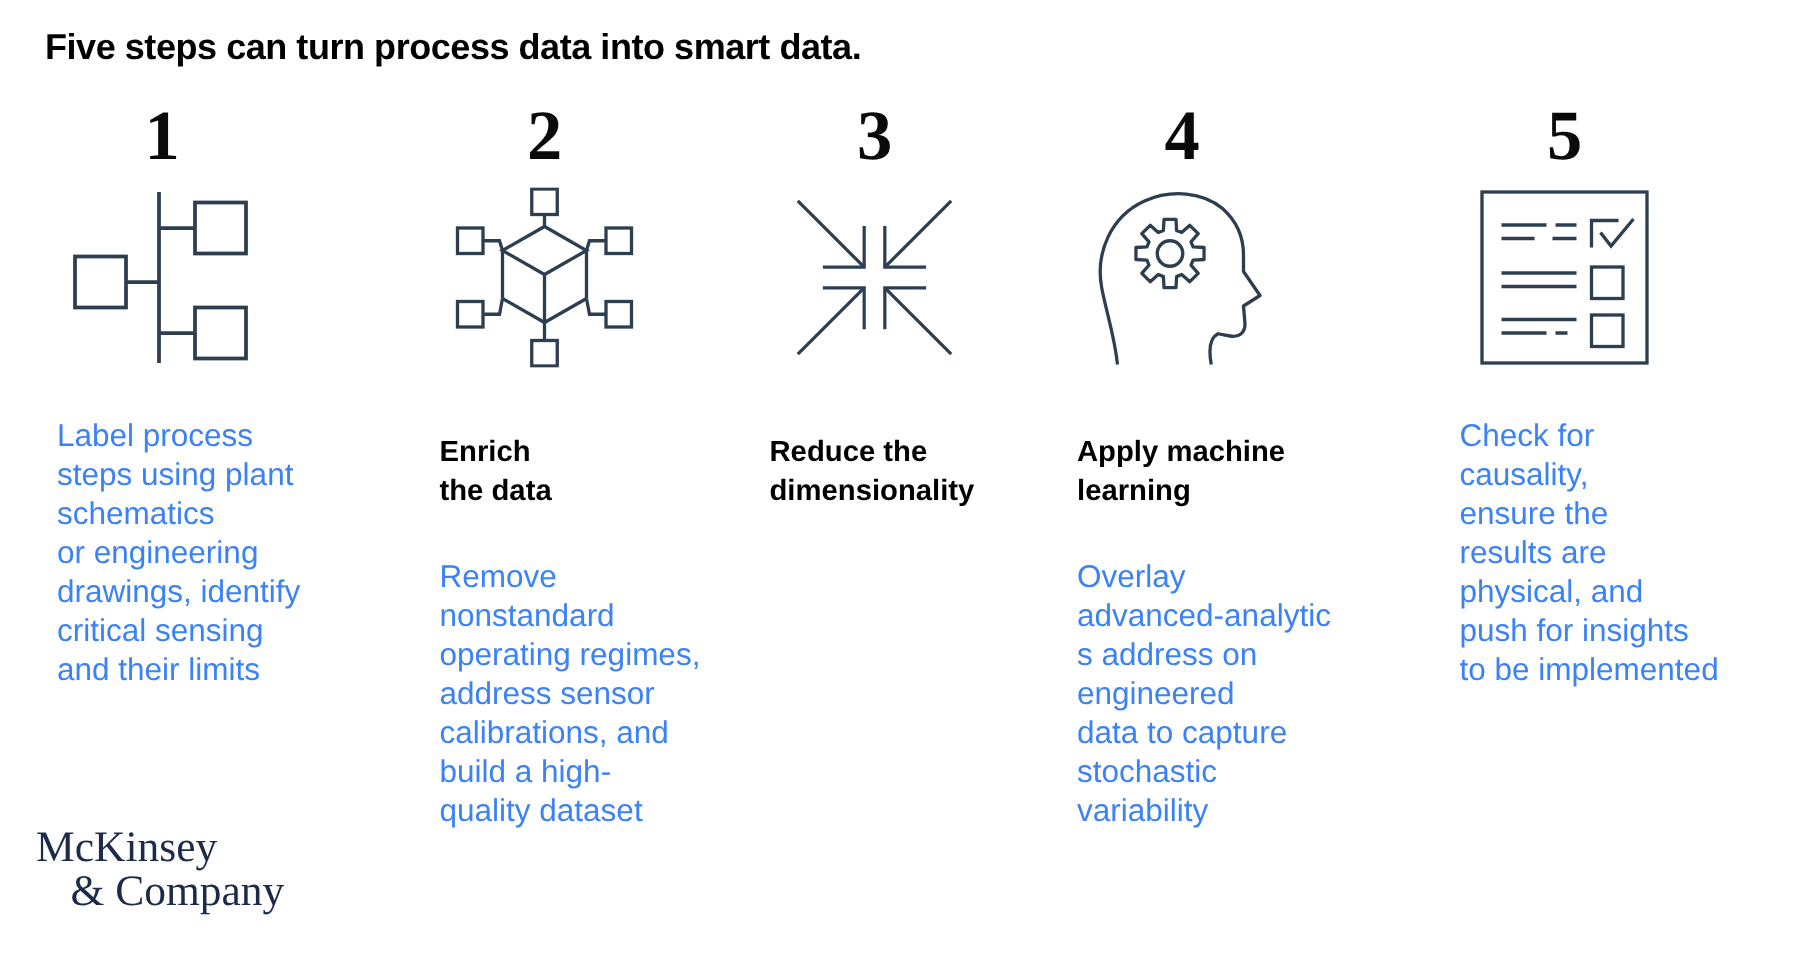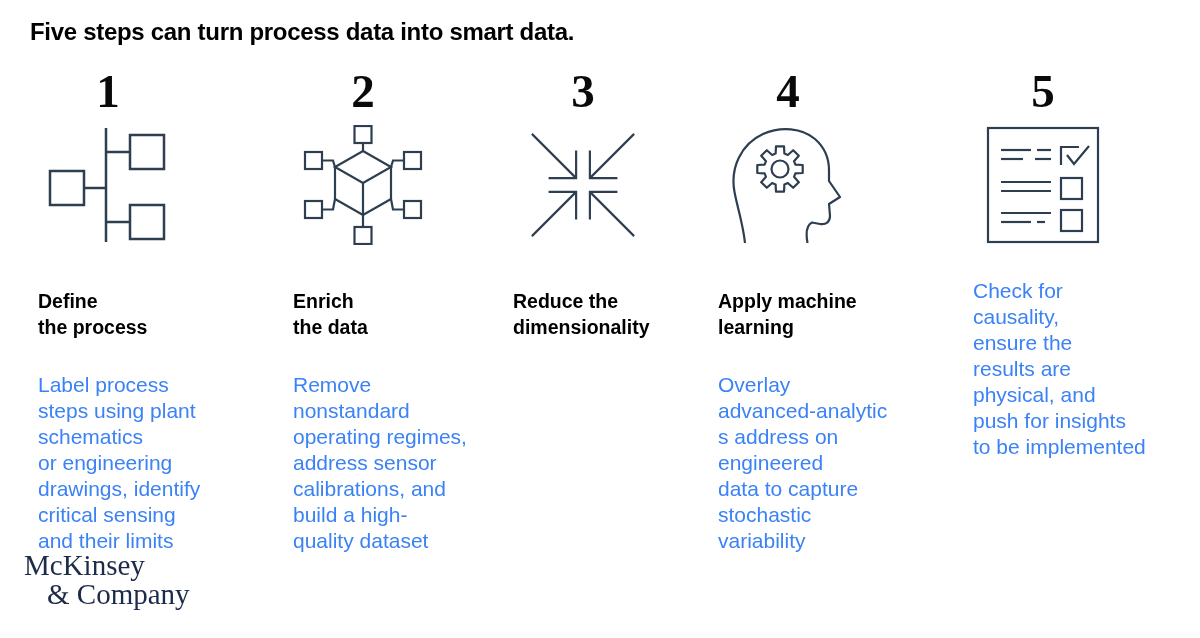--- a/index.html
+++ b/index.html
@@ -56,22 +56,20 @@
           <line x1="58" y1="3" x2="58" y2="117"></line>
           <rect x="2" y="46" width="34" height="34"></rect>
           <line x1="36" y1="63" x2="58" y2="63"></line>
           <rect x="82" y="10" width="34" height="34"></rect>
           <line x1="58" y1="27" x2="82" y2="27"></line>
           <rect x="82" y="80" width="34" height="34"></rect>
           <line x1="58" y1="97" x2="82" y2="97"></line>
         </svg>
       </div>
     </div>
-    <h2 class="head">Define
-the process</h2>
     <p class="body">Label process
 steps using plant
 schematics
 or engineering
 drawings, identify
 critical sensing
 and their limits</p>
   </section>
 
   <section class="col c2">

